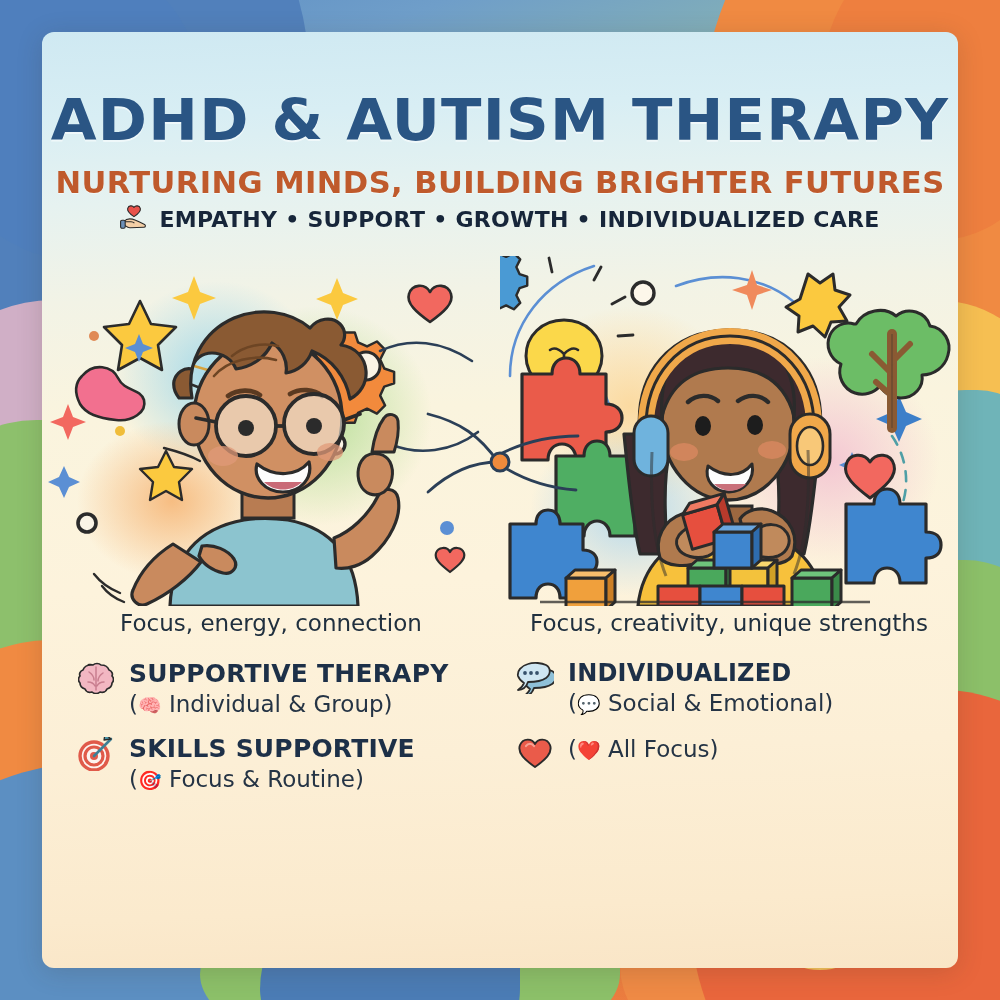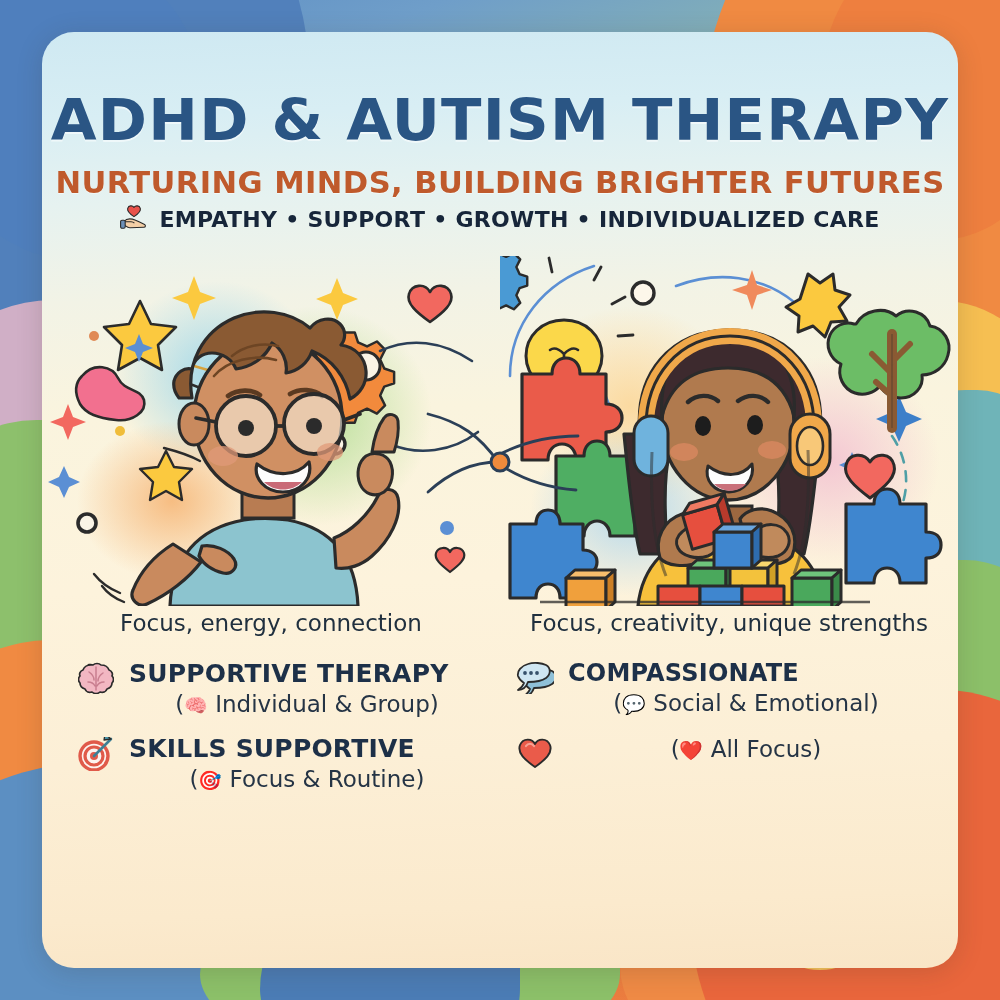--- a/index.html
+++ b/index.html
@@ -54,21 +54,21 @@
 
   .sparkle { position:absolute; background:#fff9ef; }
   .sp1 { right:72px; bottom:72px; width:56px; height:56px;
       clip-path: polygon(50% 0%,60% 40%,100% 50%,60% 60%,50% 100%,40% 60%,0% 50%,40% 40%); opacity:.95;}
   .sp2 { left:96px; top:910px; width:26px; height:26px;
       clip-path: polygon(50% 0%,60% 40%,100% 50%,60% 60%,50% 100%,40% 60%,0% 50%,40% 40%); opacity:.8;}
 
   
   .card {
     position:absolute; left:42px; top:32px; width:916px; height:936px;
-    border-radius:32px; overflow:hidden;
+    border-radius:12px; overflow:hidden;
     background: linear-gradient(178deg,
         #cfe9f2 0%, #d8eef4 9%, #e6f2f0 18%, #f2f3e6 28%,
         #faf4de 40%, #fdf3dc 58%, #fcefd6 76%, #fbeacd 92%, #f9e5c6 100%);
     box-shadow:0 4px 26px rgba(60,50,40,.18);
   }
 
   
   .header { padding-top:60px; text-align:center; }
   .title {
     font-family:"DejaVu Sans", sans-serif;
@@ -108,21 +108,21 @@
 
   
   .features { display:flex; margin-top:24px; padding:0 34px; gap:30px; }
   .fcol { flex:1; }
   .frow { display:flex; align-items:flex-start; gap:13px; margin-bottom:18px; }
   .fico { font-size:33px; line-height:1; width:40px; flex:none; text-align:center; padding-top:2px;}
   .ftexts { flex:1; }
   .fhead { font-family:"DejaVu Sans", sans-serif; font-weight:bold;
       font-size:25px; letter-spacing:.2px; color:#1d3048; line-height:1.15; }
   .fsub { font-size:23px; color:#253445; margin-top:2px;
-      font-family:"DejaVu Sans", sans-serif;text-align:center; }
+      font-family:"DejaVu Sans", sans-serif; }
   .fsub .mi { font-size:19px; }
 
   .fcol.right .fhead { font-size:24px; }
 </style>
 </head>
 <body>
 
 <div class="backdrop">
   <div class="bd-layer bd-base"></div>
   <div class="bd-layer bd-blue-tl"></div>
@@ -485,21 +485,21 @@
         <span class="fico">
           <svg width="38" height="32" viewBox="0 0 38 32">
             <path d="M12 20c8 0 14-1 18-4 5-4 5-10 0-13C26 1 18 0 12 2 5 4 1 9 2 14c1 3 3 5 6 7-1 3-3 5-6 7 4 0 8-2 10-8z" transform="translate(6,6)" fill="#8fc0d8" stroke="#2b2b2b" stroke-width="1.8" stroke-linejoin="round"></path>
             <path d="M12 20c8 0 14-1 18-4 5-4 5-10 0-13C26 1 18 0 12 2 5 4 1 9 2 14c1 3 3 5 6 7-1 3-3 5-6 7 4 0 8-2 10-8z" fill="#cfe6f2" stroke="#2b2b2b" stroke-width="1.8" stroke-linejoin="round"></path>
             <circle cx="9" cy="11" r="1.9" fill="#35506a"></circle>
             <circle cx="15" cy="11" r="1.9" fill="#35506a"></circle>
             <circle cx="21" cy="11" r="1.9" fill="#35506a"></circle>
           </svg>
         </span>
         <div class="ftexts">
-          <div class="fhead">COMPASSIONATE</div>
+          <div class="fhead">INDIVIDUALIZED</div>
           <div class="fsub">(<span class="mi">💬</span> <span>Social &amp; Emotional</span>)</div>
         </div>
       </div>
 
       <div class="frow">
         <span class="fico">
           <svg width="36" height="33" viewBox="0 0 36 33">
             <path d="M18 8c3-6 12-6 15 1 3 8-5 15-15 22C8 24 0 17 3 9c3-7 12-7 15-1z" fill="#ea5b4a" stroke="#2b2b2b" stroke-width="1.9" stroke-linejoin="round"></path>
             <path d="M9 10c2-3 6-3 8 0" fill="none" stroke="#f6a294" stroke-width="2.2" stroke-linecap="round"></path>
           </svg>

